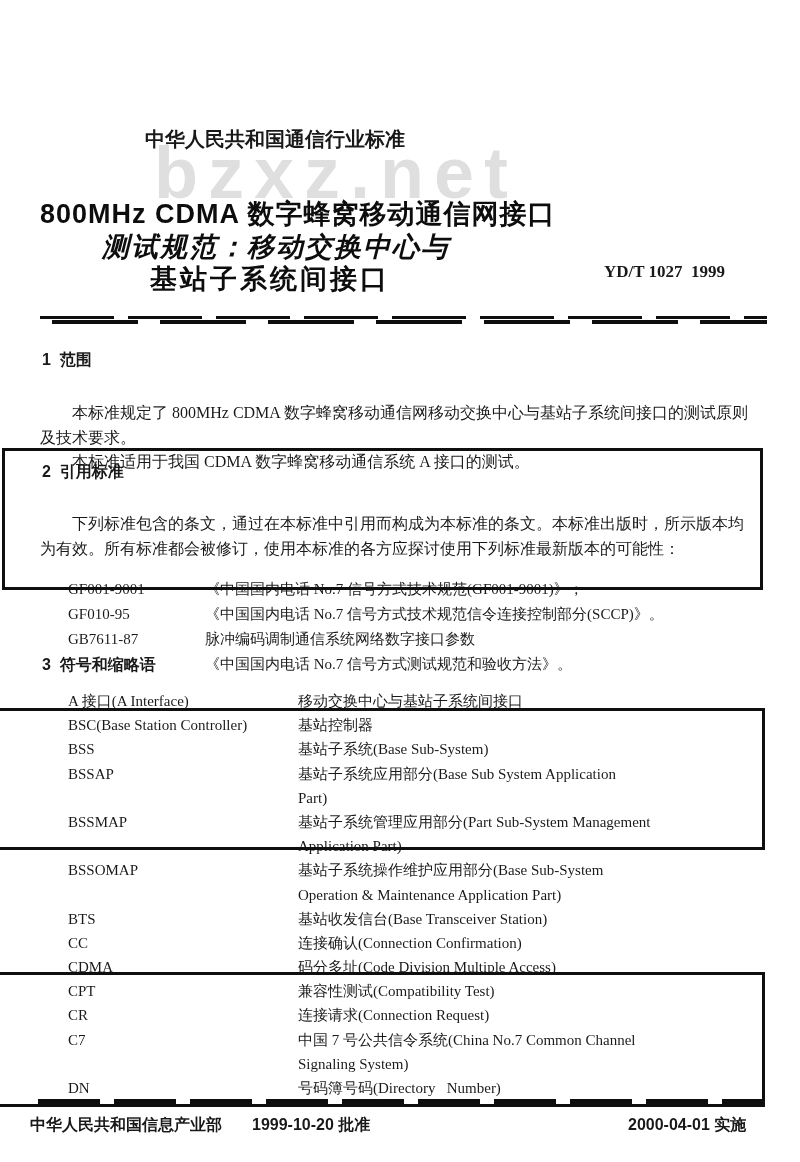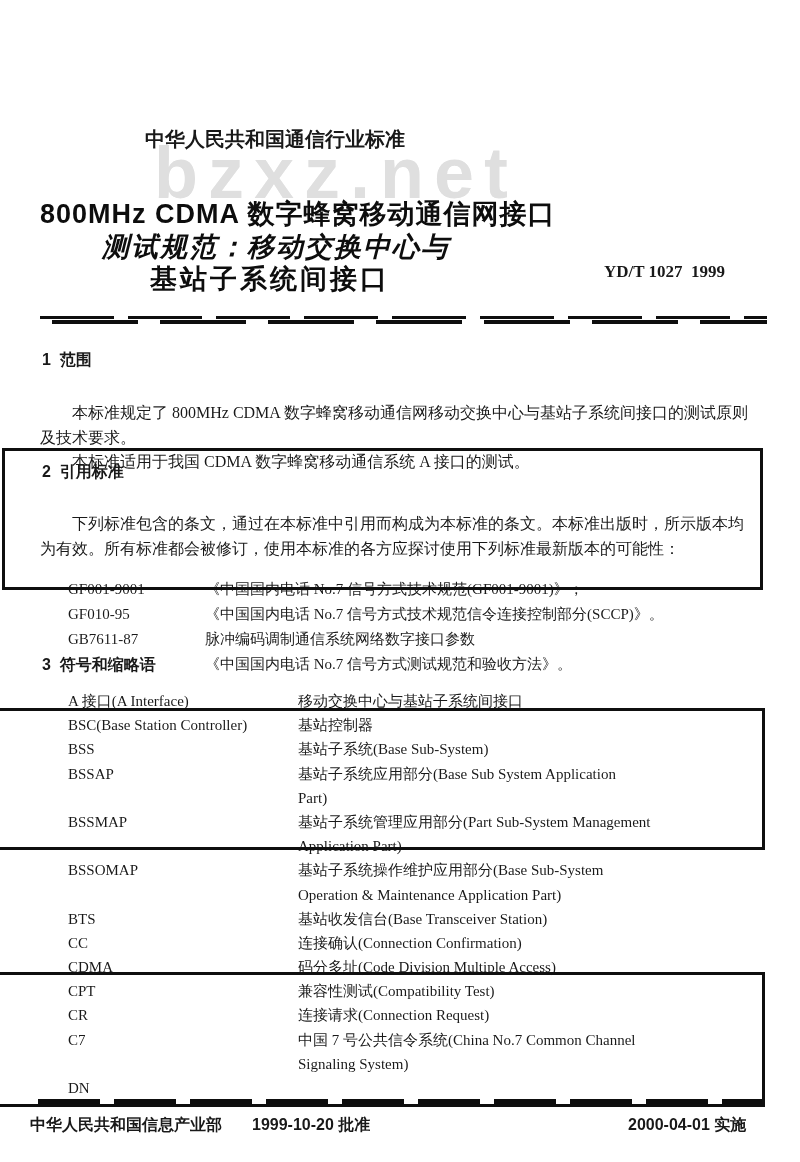--- a/index.html
+++ b/index.html
@@ -191,20 +191,23 @@
   <div class="term-row">
     <span class="term-abbr">C7</span>
     <span class="term-def">
           <div class="def-line">中国 7 号公共信令系统(China No.7 Common Channel</div>
           <div class="def-line">Signaling System)</div>
         </span>
   </div>
 
   <div class="term-row">
     <span class="term-abbr">DN</span>
+    <span class="term-def">
+          <div class="def-line">号码簿号码(Directory   Number)</div>
+        </span>
   </div>
 </div>
 
   <div class="box box2"></div>
   <div class="box box3"></div>
 
   <div class="rule-bottom"></div>
 
   <div class="abs footer-item f1">中华人民共和国信息产业部</div>
   <div class="abs footer-item f2">1999-10-20 批准</div>

